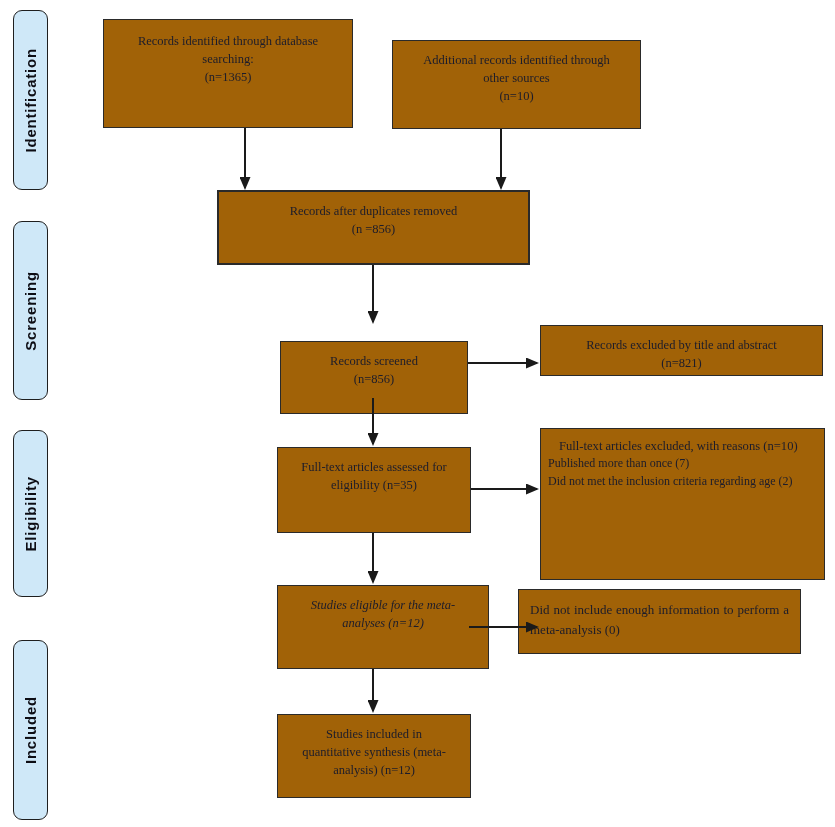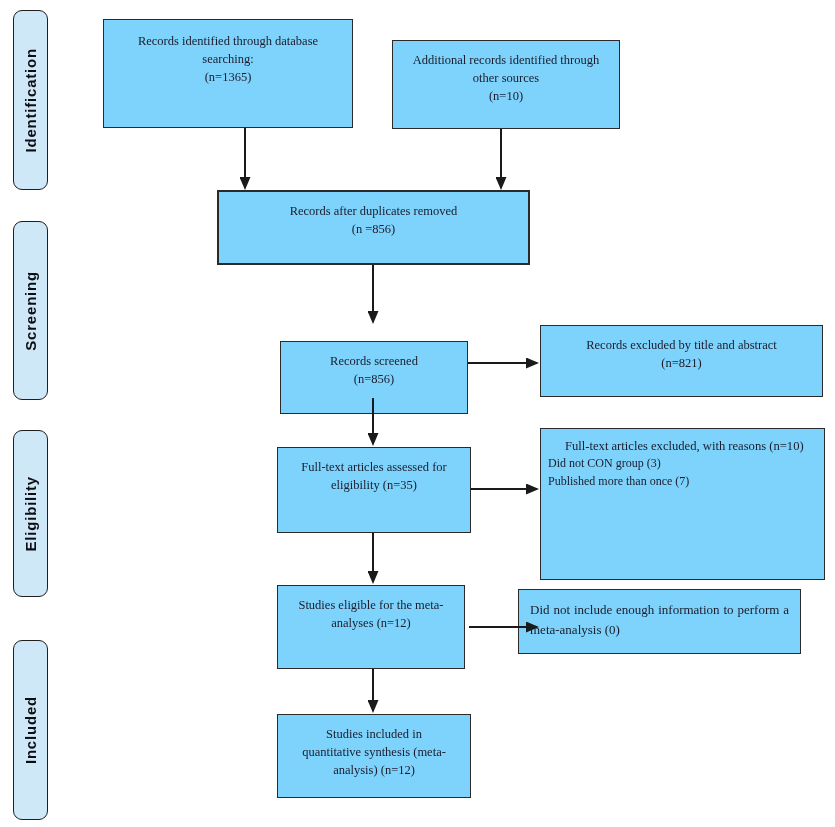--- a/index.html
+++ b/index.html
@@ -27,21 +27,21 @@
     font-family:"Liberation Sans", sans-serif;
     font-weight:bold;
     font-size:15px;
     letter-spacing:0.8px;
     color:#0d0d14;
     white-space:nowrap;
   }
   
   .fbox{
     position:absolute;
-    background:#7dd3fc;
+    background:#a16207;
     border:1.4px solid #2a2a2a;
     box-sizing:border-box;
     font-size:12.5px;
     line-height:1.42;
     text-align:center;
     white-space:pre-line;
     padding-top:11px;
   }
   #box-after-duplicates{border-width:2px;font-family:Liberation Serif, serif;}
   #box-screened{border-width:1.8px;}
@@ -51,21 +51,21 @@
   
   .fbox-list{
     text-align:left;
     white-space:normal;
     padding:8px 6px 6px 7px;
     line-height:1.45;
     font-size:12px;
   }
   .fbox-list .heading{
     font-size:12.6px;
-    margin-left:17px;
+    margin-left:11px;
     margin-bottom:0px;
   }
   
   .fbox-justify{
     text-align:justify;
     white-space:normal;
     padding:10px 11px 0 11px;
     font-size:13px;
     line-height:1.5;
   }
@@ -87,45 +87,45 @@
     <span class="stage-label">Eligibility</span>
   </div>
   <div class="stage" style="top:640px;height:180px;">
     <span class="stage-label">Included</span>
   </div>
 
   <div class="fbox" id="box-identified-db" style="left:103px;top:19px;width:250px;height:109px;">Records identified through database
 searching:
 (n=1365)</div>
 
-  <div class="fbox" id="box-identified-other" style="left:392px;top:40px;width:228px;height:89px;">Additional records identified through
+  <div class="fbox" id="box-identified-other" style="left:392px;top:40px;width:249px;height:89px;">Additional records identified through
 other sources
 (n=10)</div>
 
   <div class="fbox" id="box-after-duplicates" style="left:217px;top:190px;width:313px;height:75px;">Records after duplicates removed
 (n =856)</div>
 
   <div class="fbox" id="box-screened" style="left:280px;top:341px;width:188px;height:73px;">Records screened
 (n=856)</div>
 
-  <div class="fbox" id="box-excluded-title" style="left:540px;top:325px;width:283px;height:72px;">Records excluded by title and abstract
+  <div class="fbox" id="box-excluded-title" style="left:540px;top:325px;width:283px;height:51px;">Records excluded by title and abstract
 (n=821)</div>
 
   <div class="fbox" id="box-fulltext-assessed" style="left:277px;top:447px;width:194px;height:86px;">Full-text articles assessed for
 eligibility (n=35)</div>
 
   <div class="fbox fbox-list" id="box-fulltext-excluded" style="left:540px;top:428px;width:285px;height:152px;">
     <div class="heading">Full-text articles excluded, with reasons (n=10)</div>
     <div>
-        <div>Did not CON group (3)</div>
         <div>Published more than once (7)</div>
+        <div>Did not met the inclusion criteria regarding age (2)</div>
       </div>
   </div>
 
-  <div class="fbox" id="box-eligible-meta" style="left:277px;top:585px;width:188px;height:84px;">Studies eligible for the meta-
+  <div class="fbox" id="box-eligible-meta" style="left:277px;top:585px;width:212px;height:84px;font-style:italic;">Studies eligible for the meta-
 analyses (n=12)</div>
 
   <div class="fbox fbox-justify" id="box-excluded-no-info" style="left:518px;top:589px;width:283px;height:65px;">Did not include enough information to perform a meta-analysis (0)</div>
 
   <div class="fbox" id="box-included-quant" style="left:277px;top:714px;width:194px;height:84px;">Studies included in
 quantitative synthesis (meta-
 analysis) (n=12)</div>
 
   <svg id="arrows" width="835" height="827" viewBox="0 0 835 827">
     <defs>

